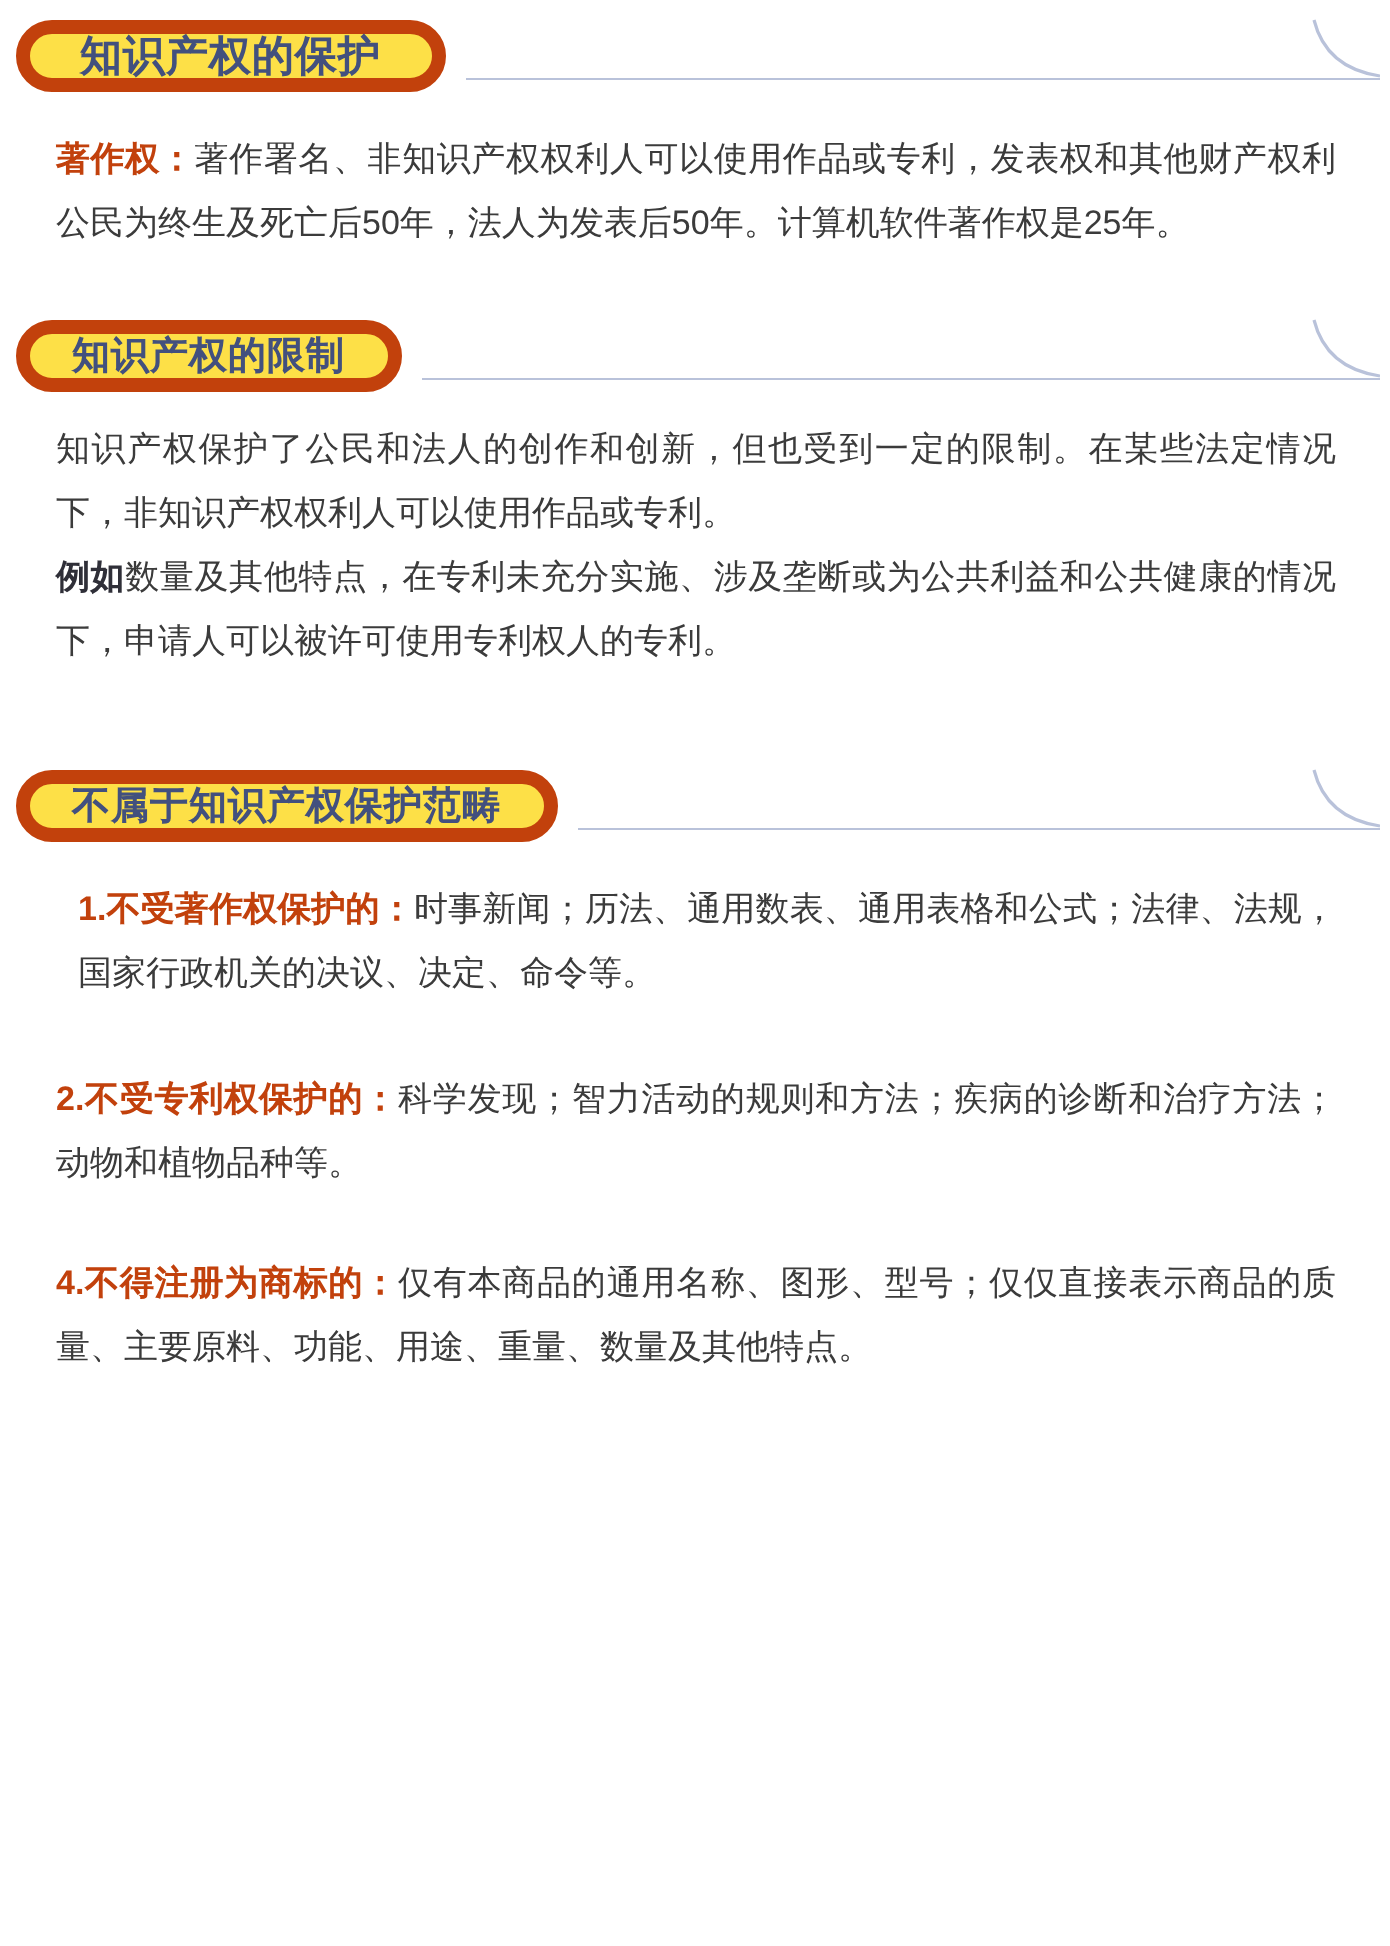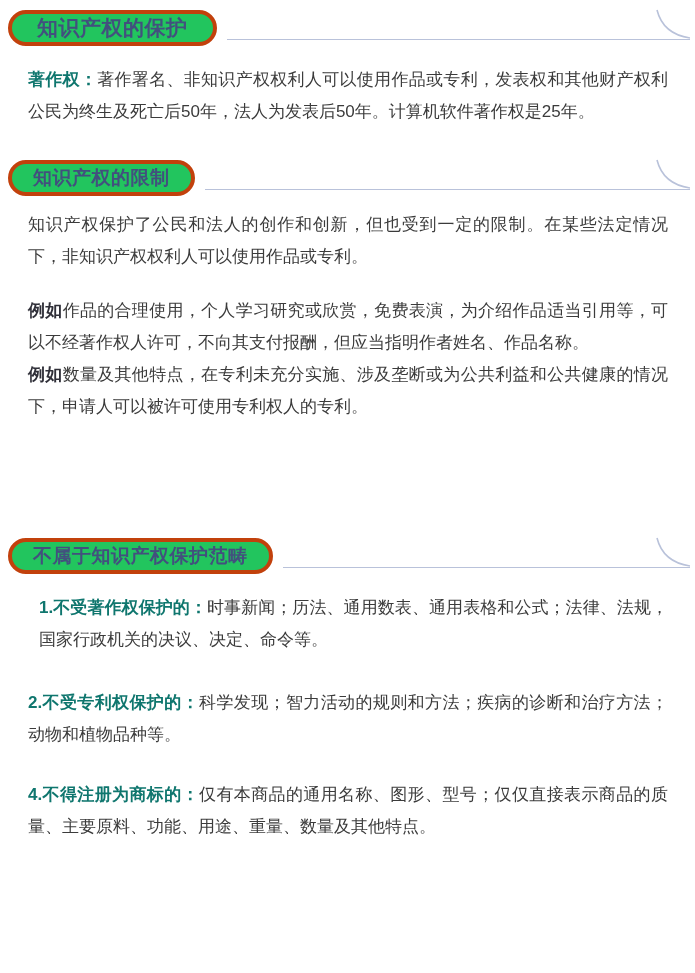--- a/index.html
+++ b/index.html
@@ -16,23 +16,23 @@
     display: flex;
     align-items: stretch;
     margin-left: -20px;   
     margin-right: -22px;
   }
   .pill {
     box-sizing: border-box;
     height: 36px;
     display: flex; align-items: center;
     padding: 0 21px;
-    border: 4px solid #c2410c;
+    border: 7px solid #c2410c;
     border-radius: 20px;
-    background: #22c55e;
+    background: #fde047;
     color: #42507e;
     font-weight: 700;
     font-size: 19px;
     white-space: nowrap;
     letter-spacing: 0.5px;
   }
   .pill.lg { font-size: 21px; padding: 0 25px; }
   .rule-wrap { flex: 1; position: relative; margin-left: 10px; }
   .rule-line {
     position: absolute; left: 0; right: 0; bottom: 6px;
@@ -40,30 +40,30 @@
   }
   .rule-curve { position: absolute; right: 0; bottom: 7px; }
 
   
   .para {
     font-size: 17px;
     line-height: 32px;
     margin: 0;
     text-align: justify;
   }
-  .lead-blue  { color: #0f766e; font-weight: 700; }
+  .lead-blue  { color: #c2410c; font-weight: 700; }
   .lead-dark  { color: #2f2f38; font-weight: 700; }
 
   .mt-p1 { margin-top: 18px; }
   .mt-p2 { margin-top: 29px; }
   .mt-p3 { margin-top: 25px; }
   .mt-h2 { margin-top: 32px; font-family: Liberation Serif, serif; }
   .mt-intro { margin-top: 13px; }
   .mt-ex { margin-top: 22px; }
-  .mt-h3 { margin-top: 115px; }
+  .mt-h3 { margin-top: 48px; }
   .mt-i1 { margin-top: 18px; margin-left: 11px; }
   .mt-i2 { margin-top: 31px; }
   .mt-i3 { margin-top: 28px; }
 </style>
 </head>
 <body>
 
 <div class="page">
 
   <div class="section">
@@ -92,21 +92,20 @@
       <div class="rule-wrap">
         <div class="rule-line"></div>
         <svg class="rule-curve" width="40" height="30" viewBox="0 0 40 30">
           <path d="M7,1 Q13,25 40,29" fill="none" stroke="#b9c2da" stroke-width="1.6"></path>
         </svg>
       </div>
     </div>
 
     <p class="para mt-intro"><span>知识产权保护了公民和法人的创作和创新，但也受到一定的限制。在某些法定情况下，非知识产权权利人可以使用作品或专利。</span></p>
 
-    <p class="para mt-ex"><span class="lead-dark">例如</span><span>作品的合理使用，个人学习研究或欣赏，免费表演，为介绍作品适当引用等，可以不经著作权人许可，不向其支付报酬，但应当指明作者姓名、作品名称。</span></p>
 
     <p class="para"><span class="lead-dark">例如</span><span>数量及其他特点，在专利未充分实施、涉及垄断或为公共利益和公共健康的情况下，申请人可以被许可使用专利权人的专利。</span></p>
   </div>
 
   <div class="section">
     <div class="section-header mt-h3">
       <div class="pill">
         <span>不属于知识产权保护范畴</span>
       </div>
       <div class="rule-wrap">

